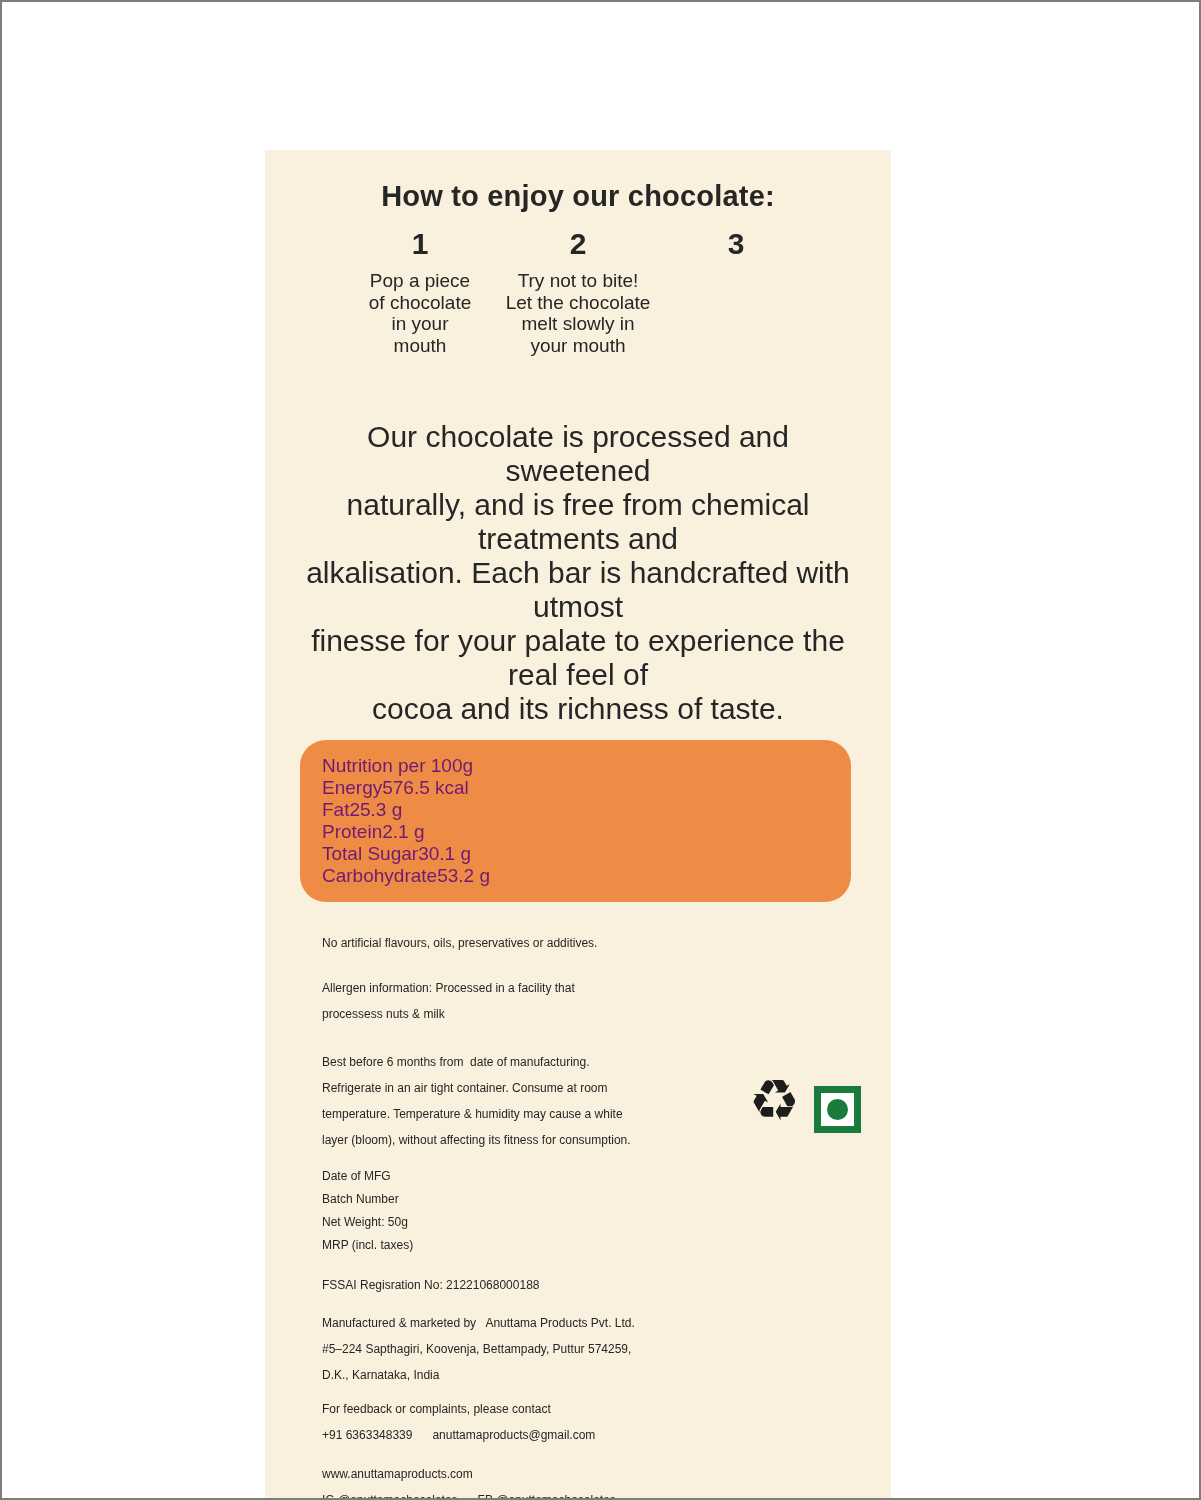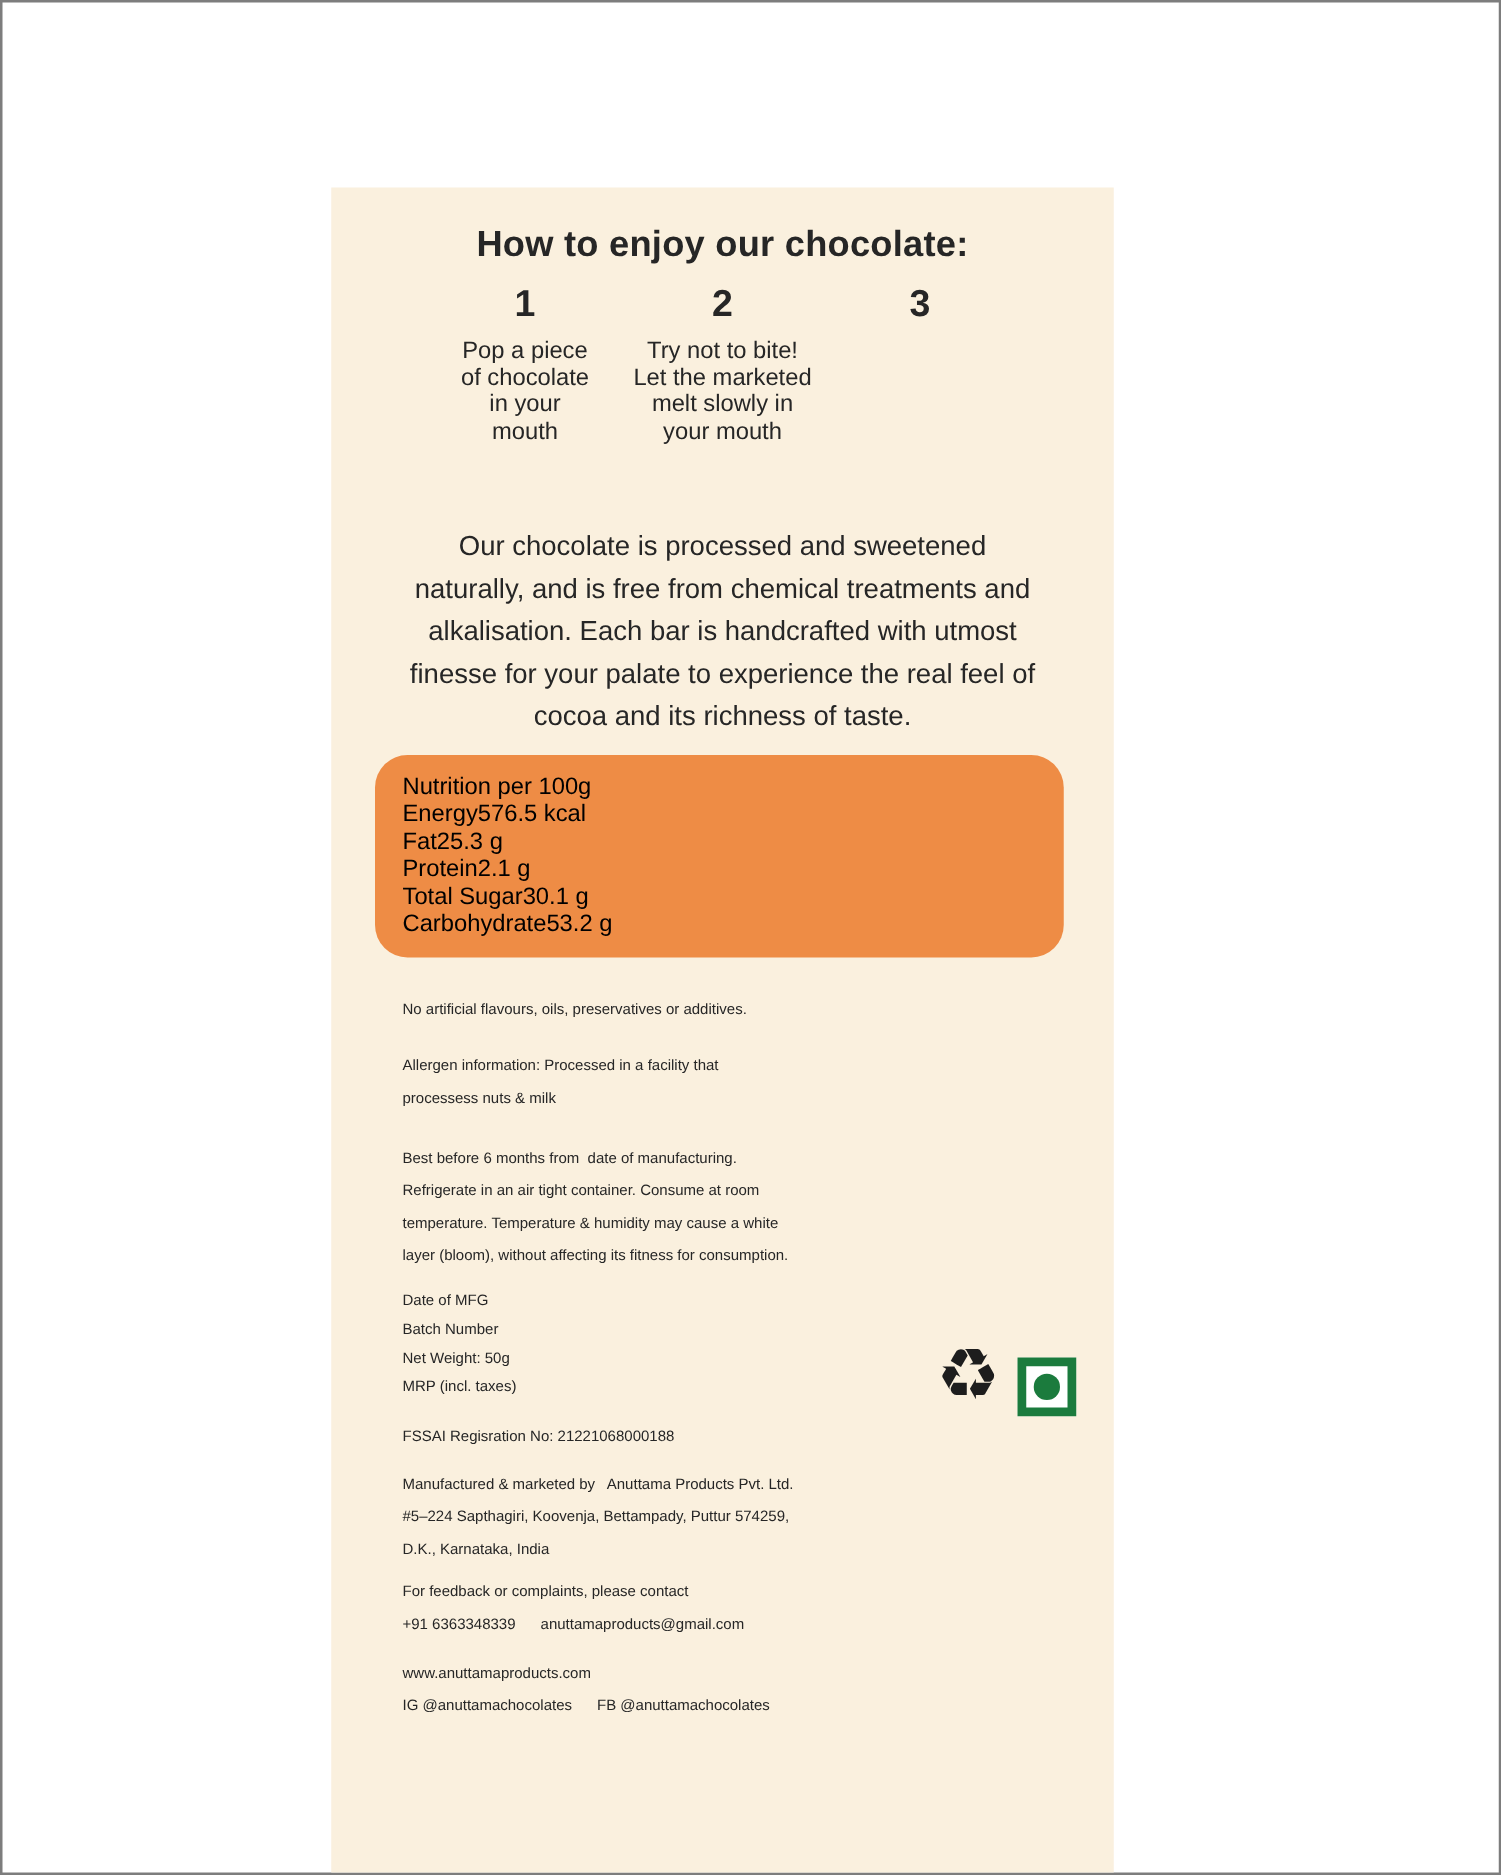--- a/index.html
+++ b/index.html
@@ -19,28 +19,28 @@
   .title {
     margin-top:30px; text-align:center;
     font-size:29px; font-weight:bold; letter-spacing:0.2px;
   }
   .steps { display:flex; justify-content:center; margin-top:14px; }
   .step { width:158px; text-align:center; }
   .step-num { font-size:30px; font-weight:bold; }
   .step-text { margin-top:9px; font-size:19px; line-height:21.5px; white-space:pre-line; }
   .intro {
     margin-top:64px; padding:0 26px;
-    text-align:center; font-size:22px; line-height:34px;
+    text-align:center; font-size:30px; line-height:34px;
     white-space:pre-line;
   }
   .nutri-box {
     margin:14px 0 0 35px; width:551px; height:162px;
     background:#ee8c45; border-radius:26px;
     padding:15px 14px 0 22px;
-    color:#000000; display:flex;
+    color:#701a75; display:flex;
     font-size:19px; line-height:22px;
   }
   .nutri-left { width:192px; flex-shrink:0; }
   .nutri-row { display:flex; justify-content:flex-start; }
   .nutri-right { margin-left:15px; white-space:pre-wrap; }
   .ingr-note { margin-top:22px; white-space:pre-wrap; }
   .content { padding-left:57px; padding-right:36px; font-size:12px; }
   .block { white-space:pre-wrap; }
   .b-noartificial { margin-top:28px; line-height:26px; }
   .b-allergen { margin-top:19px; line-height:26px; }
@@ -76,21 +76,21 @@
     <div class="step">
       <div class="step-num">1</div>
       <div class="step-text">Pop a piece
 of chocolate
 in your
 mouth</div>
     </div>
     <div class="step">
       <div class="step-num">2</div>
       <div class="step-text">Try not to bite!
-Let the marketed
+Let the chocolate
 melt slowly in
 your mouth</div>
     </div>
     <div class="step">
       <div class="step-num">3</div>
     </div>
   </div>
 
   <div class="intro">Our chocolate is processed and sweetened
 naturally, and is free from chemical treatments and

